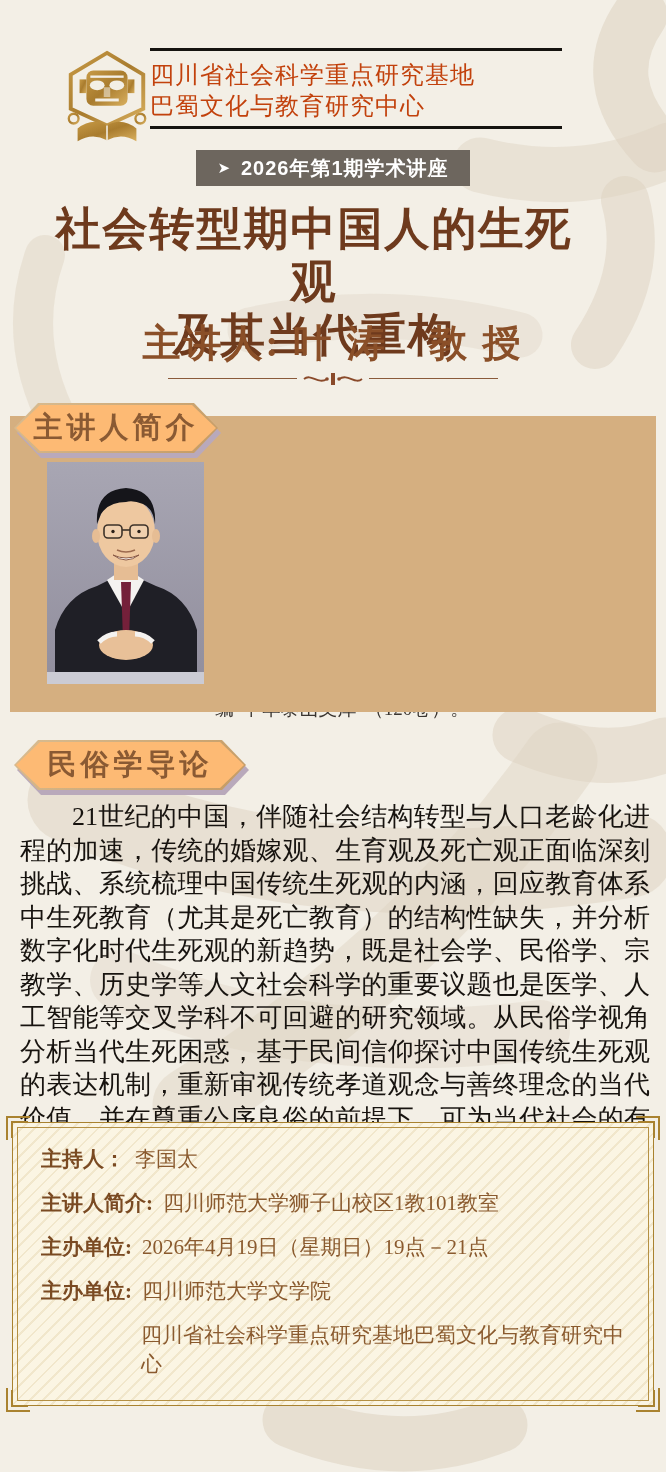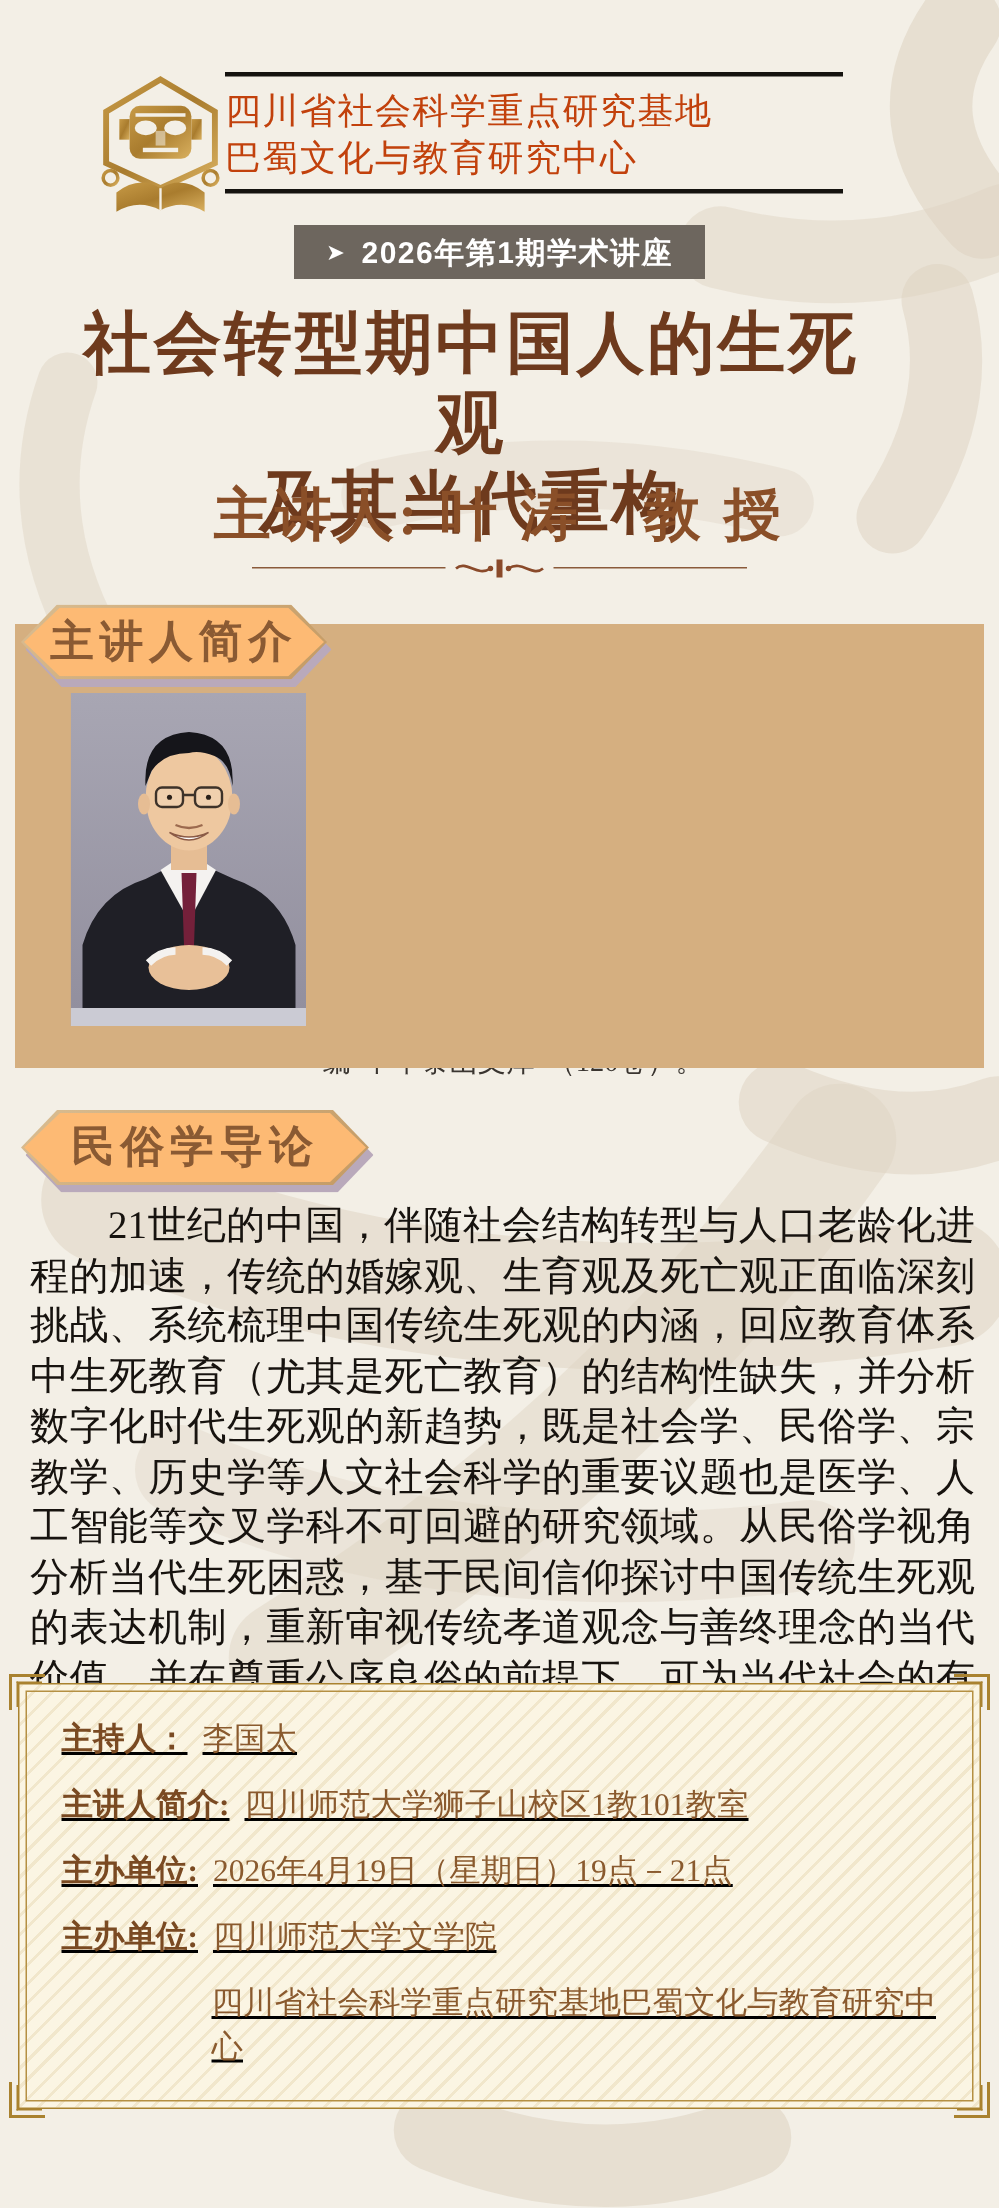--- a/index.html
+++ b/index.html
@@ -58,21 +58,21 @@
   .corner { position:absolute; width:24px; height:24px; z-index:3; }
   .corner:before { content:''; position:absolute; inset:0; border-top:2px solid #a9822f; border-left:2px solid #a9822f; }
   .corner:after { content:''; position:absolute; top:5px; left:5px; width:16px; height:16px;
     border-top:1px solid #a9822f; border-left:1px solid #a9822f; }
   .corner.tl { top:-7px; left:-7px; }
   .corner.tr { top:-7px; right:-7px; transform:scaleX(-1); }
   .corner.bl { bottom:-7px; left:-7px; transform:scaleY(-1); }
   .corner.br { bottom:-7px; right:-7px; transform:scale(-1,-1); }
 
   .info-rows { position:absolute; inset:0; padding:22px 18px 0 28px; display:flex; flex-direction:column; gap:15px;
-    font-size:21px; line-height:29px;text-decoration:underline; }
+    font-size:21px; line-height:29px; }
   .info-row .lbl { color:#7a4a22; font-weight:bold; margin-right:10px; }
   .info-row .val { color:#8a5a2e; }
   .info-row.indent1 { padding-left:100px; }
   .info-row.indent2 { padding-left:120px; }
 </style>
 </head>
 <body>
 
 <div id="poster">
 

